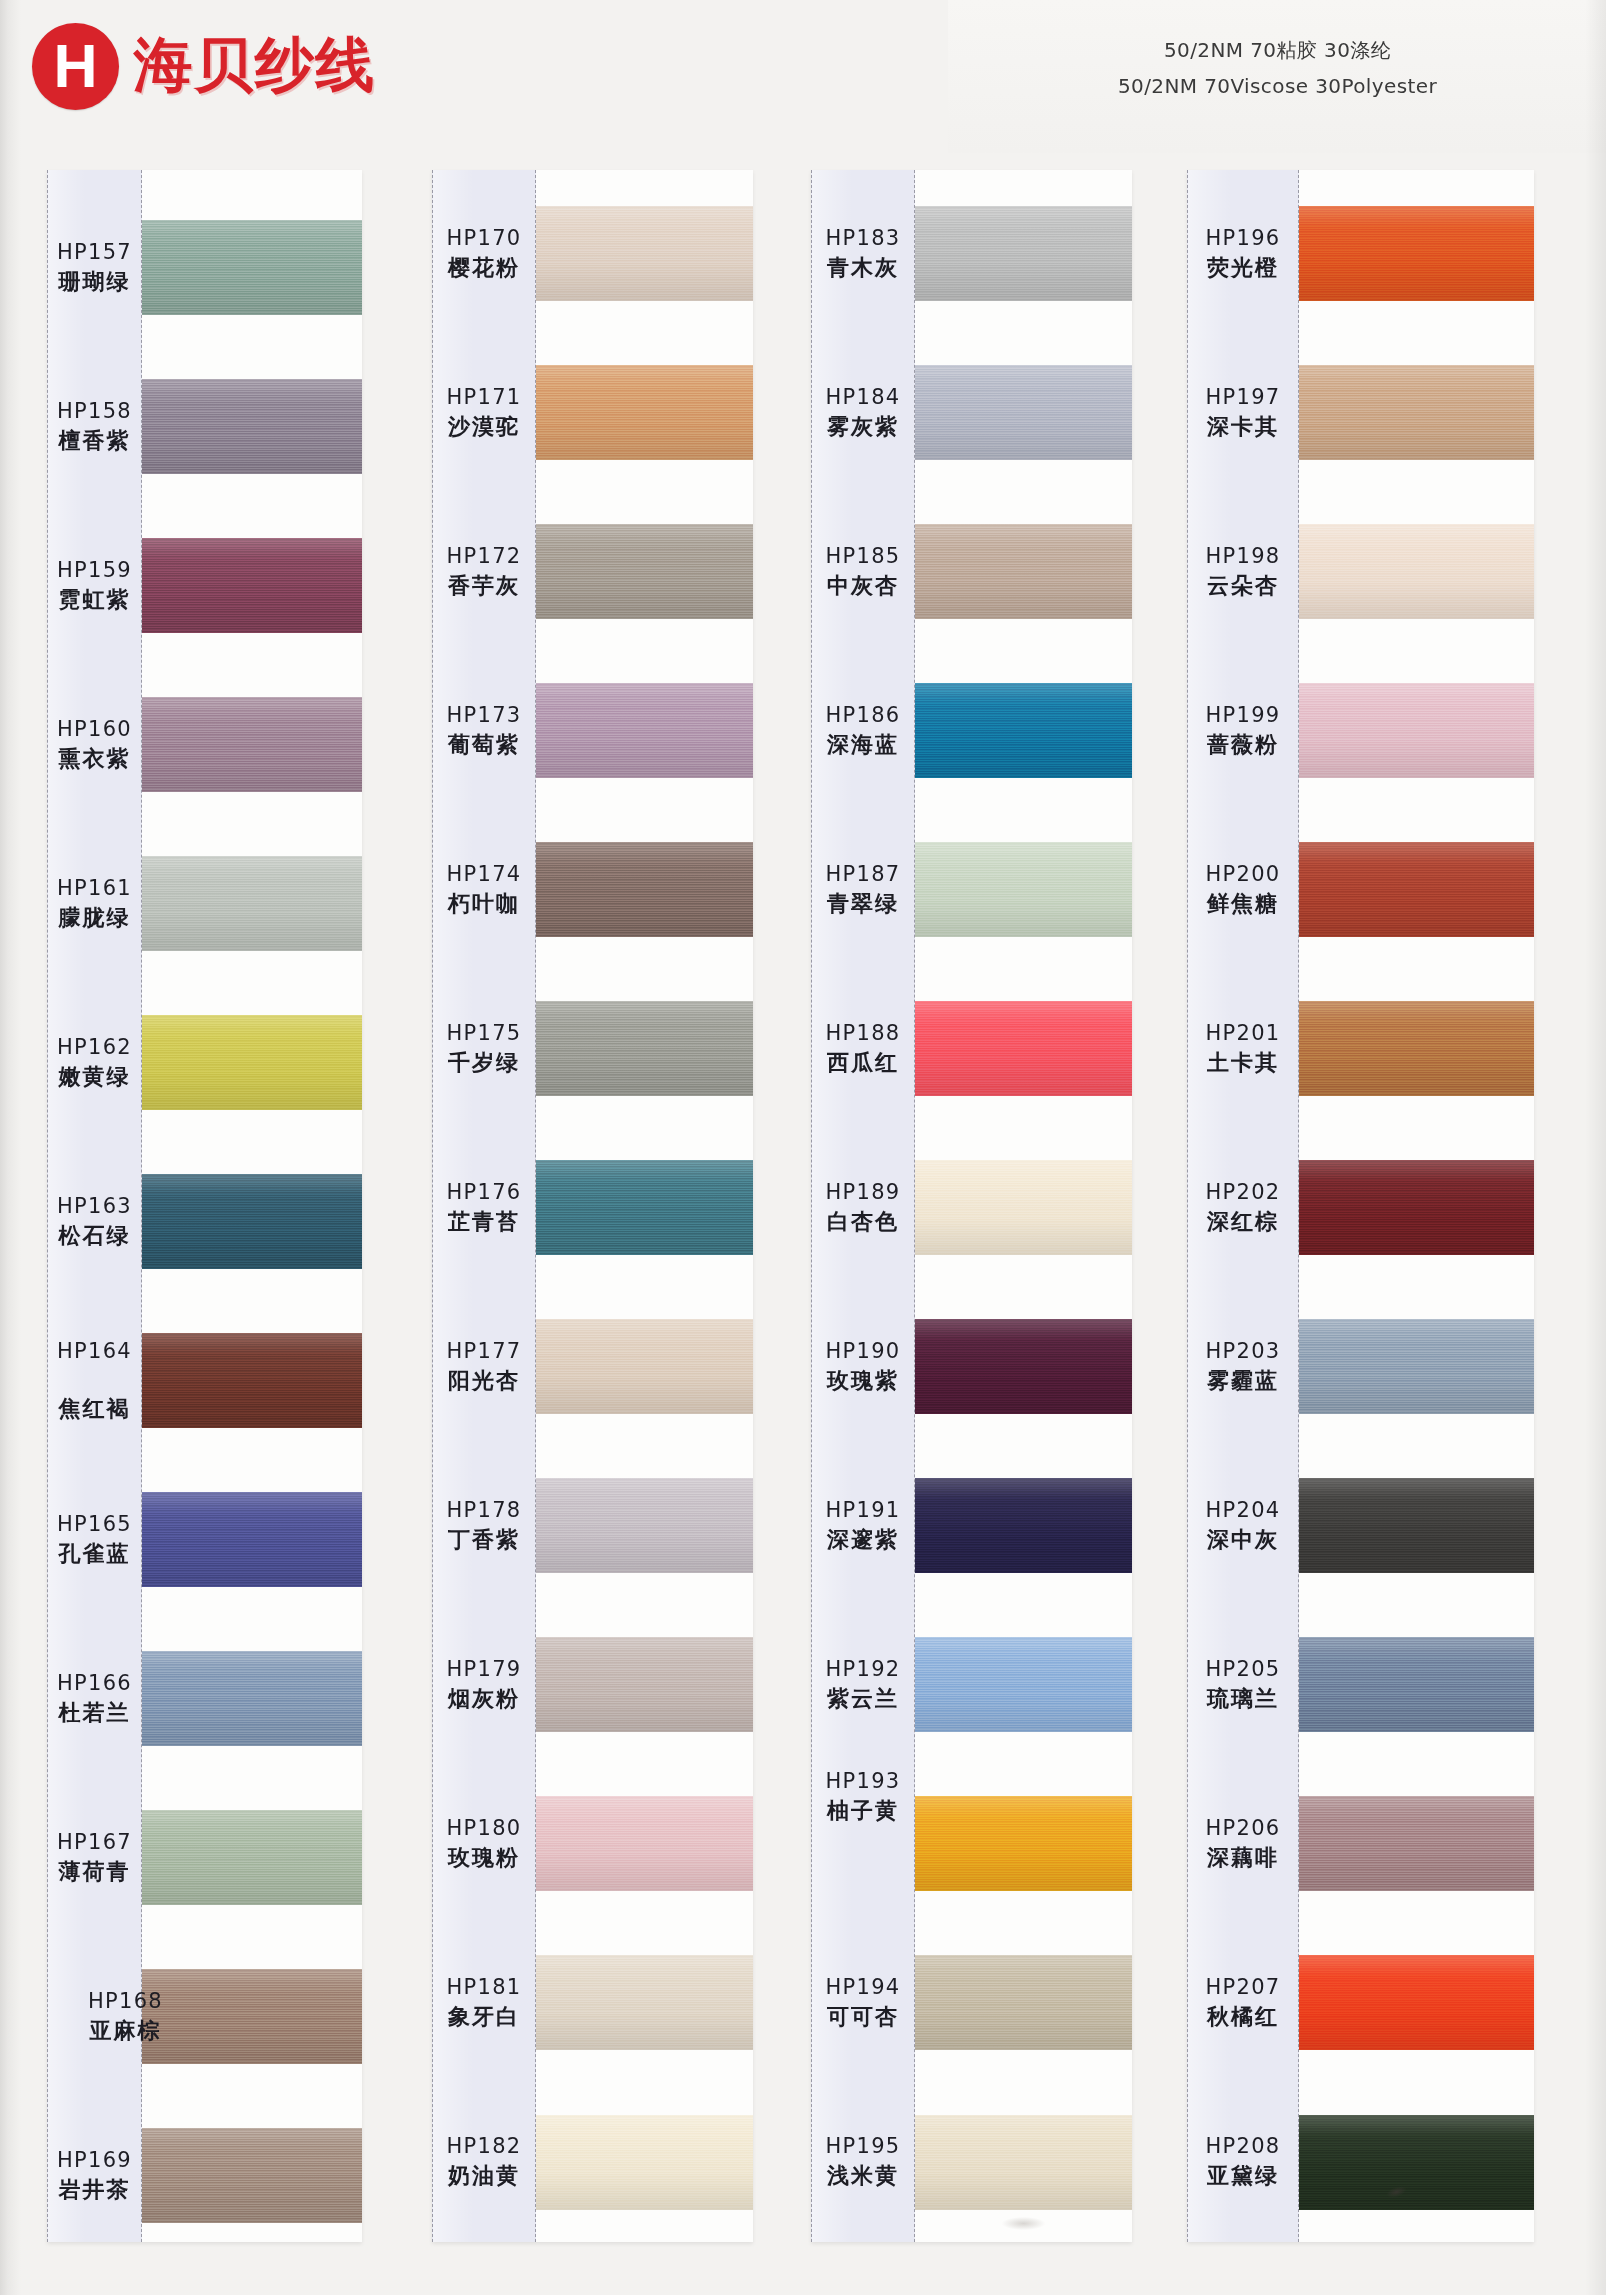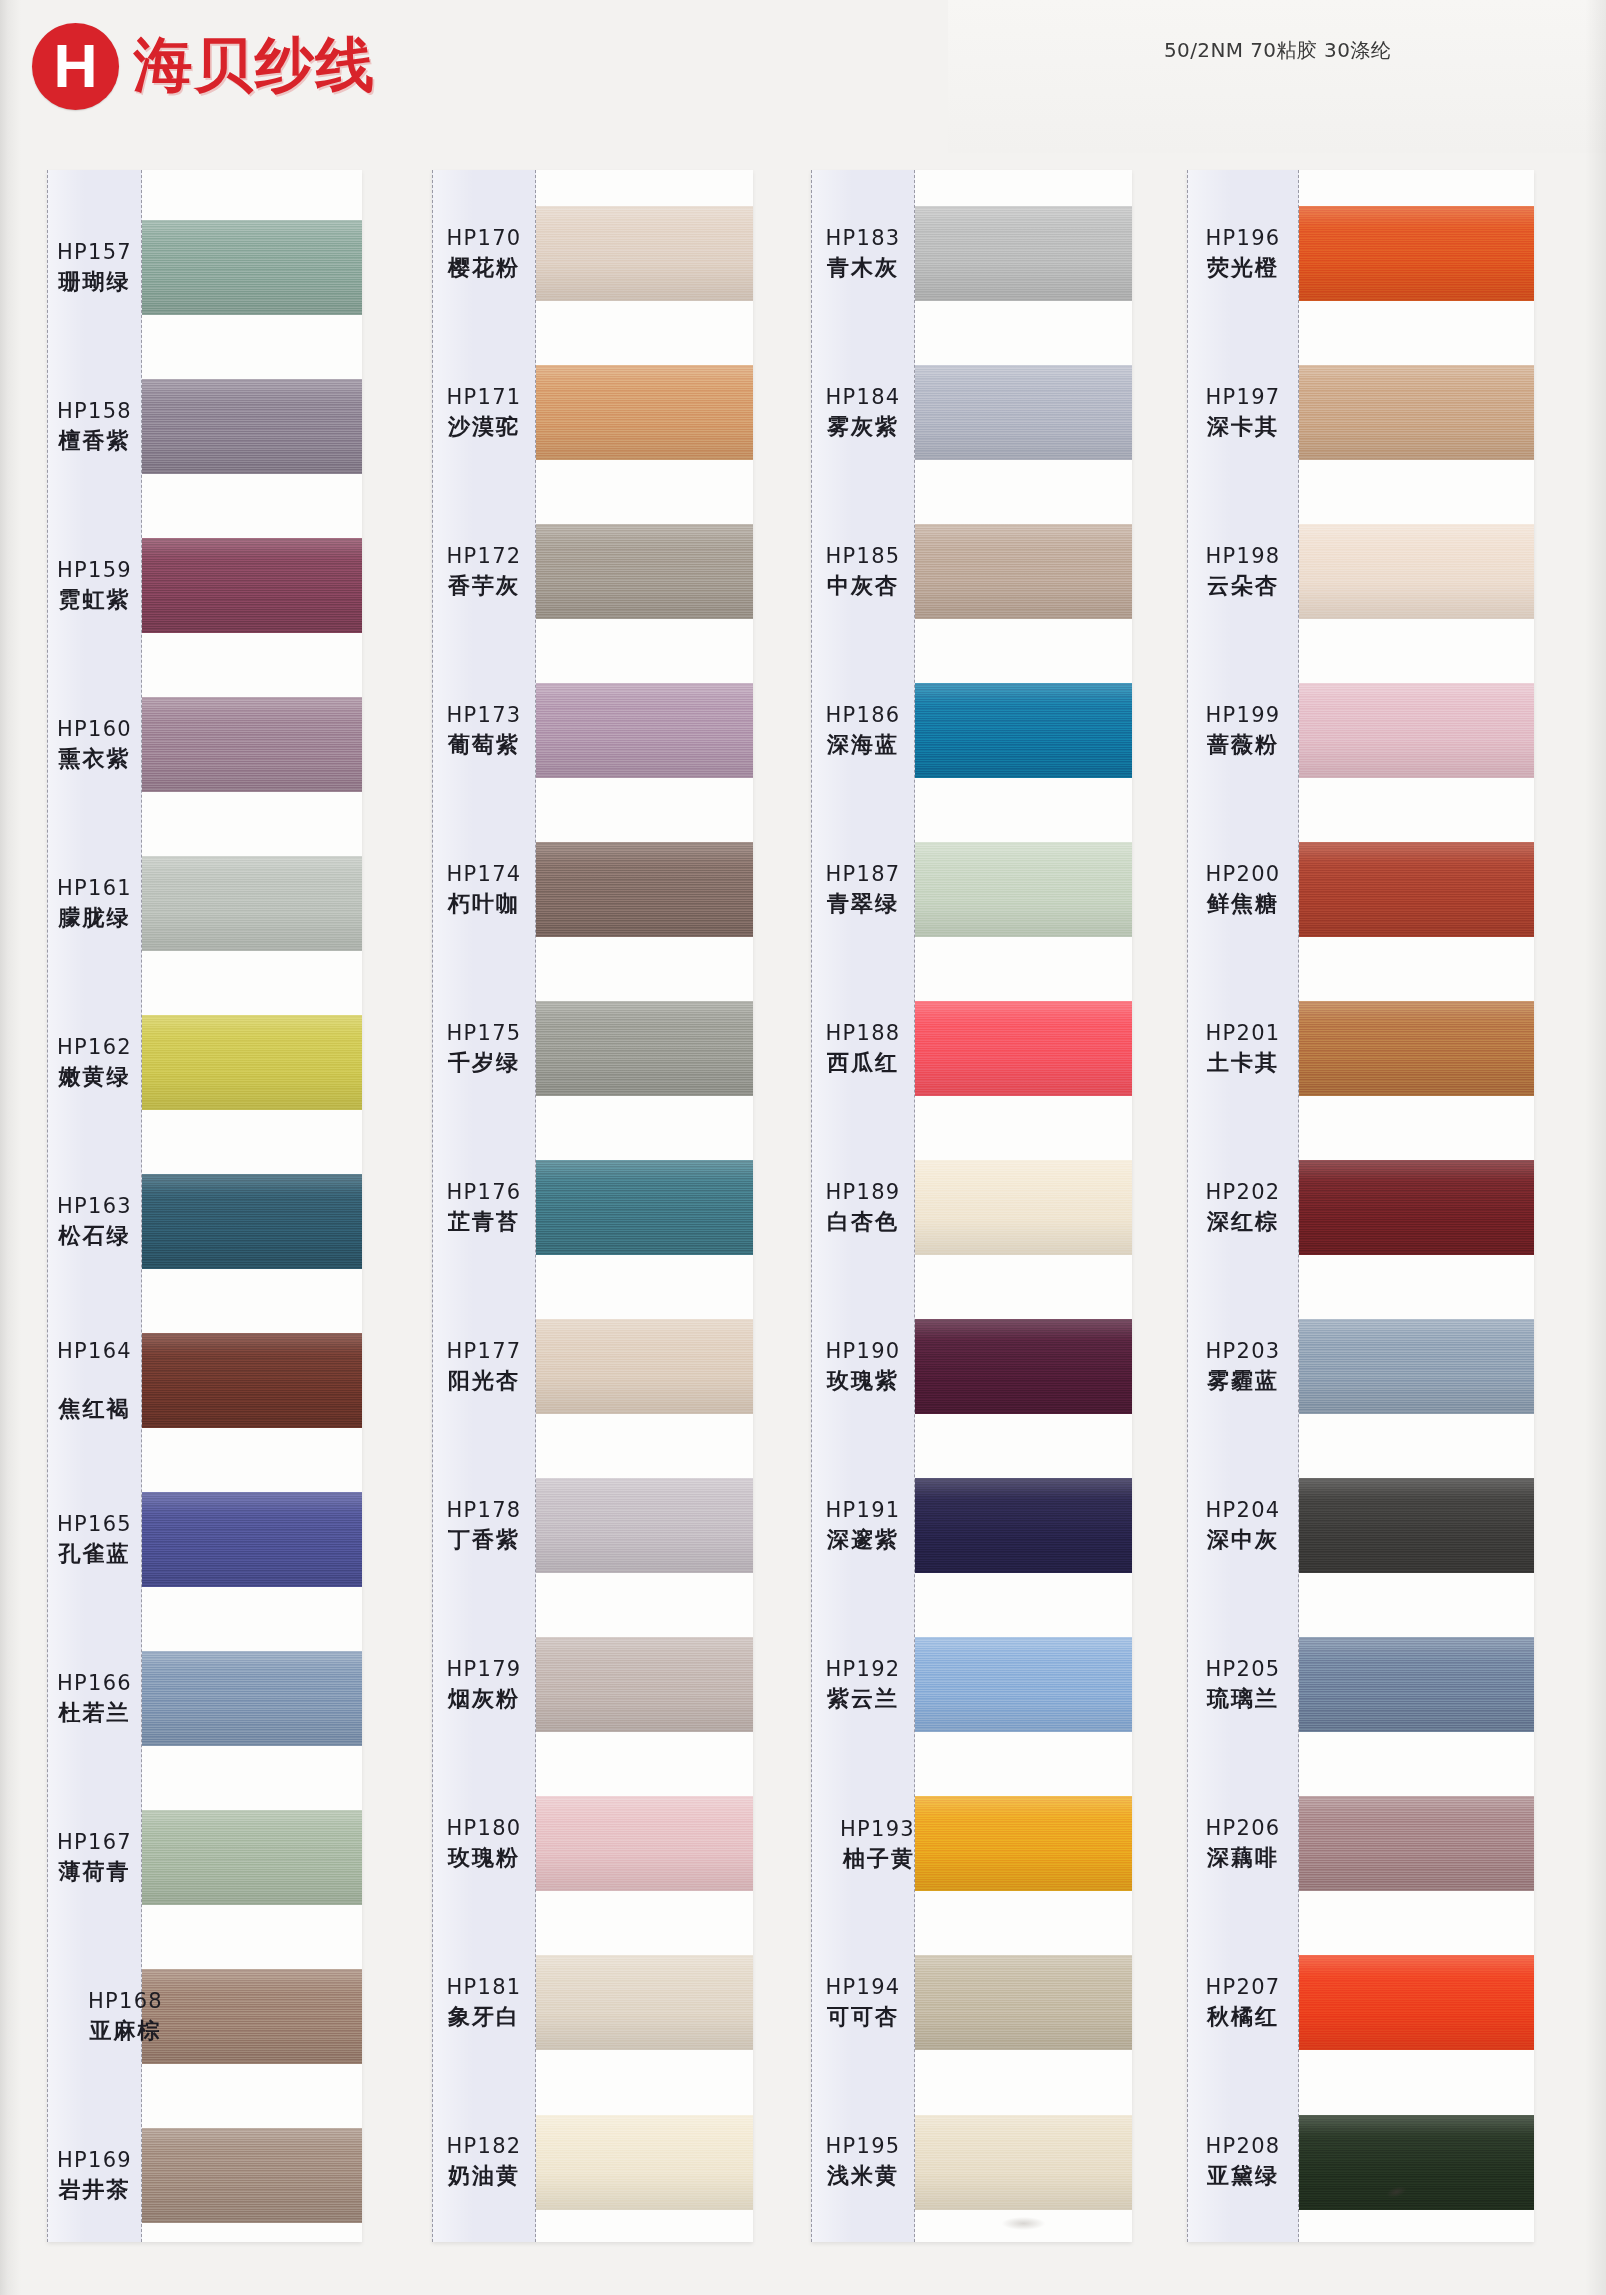--- a/index.html
+++ b/index.html
@@ -132,20 +132,21 @@
 
 <div id="sheet">
 
   <div id="header">
     <div id="brand">
       <div id="brand-mark">H</div>
       <div id="brand-text">海贝纱线</div>
     </div>
     <div id="spec">
       <div class="t2">50/2NM 70粘胶 30涤纶</div>
+      <div class="t3">50/2NM 70Viscose 30Polyester</div>
     </div>
   </div>
 
   <div id="columns-root">
       <div class="column" style="left: 47px; width: 315px; height: 2072px;">
         <div class="col-inner">
           <div class="rail" style="width: 95px;"></div>
           <div class="stack" style="left: 95px;">
             <div class="band" style="top: 50px; height: 95px;">
               <div class="yarn" style="background: rgb(138, 167, 155);"></div>
@@ -416,21 +417,21 @@
             <div class="cname">玫瑰紫</div>
           </div>
           <div class="label" style="top: 1313px; height: 85px; width: 104px;">
             <div class="code">HP191</div>
             <div class="cname">深邃紫</div>
           </div>
           <div class="label" style="top: 1472px; height: 85px; width: 104px;">
             <div class="code">HP192</div>
             <div class="cname">紫云兰</div>
           </div>
-          <div class="label" style="top: 1632px; height: 85px; width: 104px; align-items: flex-end;">
+          <div class="label" style="top: 1584px; height: 85px; width: 104px;">
             <div class="code">HP193</div>
             <div class="cname">柚子黄</div>
           </div>
           <div class="label" style="top: 1790px; height: 85px; width: 104px;">
             <div class="code">HP194</div>
             <div class="cname">可可杏</div>
           </div>
           <div class="label" style="top: 1949px; height: 85px; width: 104px;">
             <div class="code">HP195</div>
             <div class="cname">浅米黄</div>

